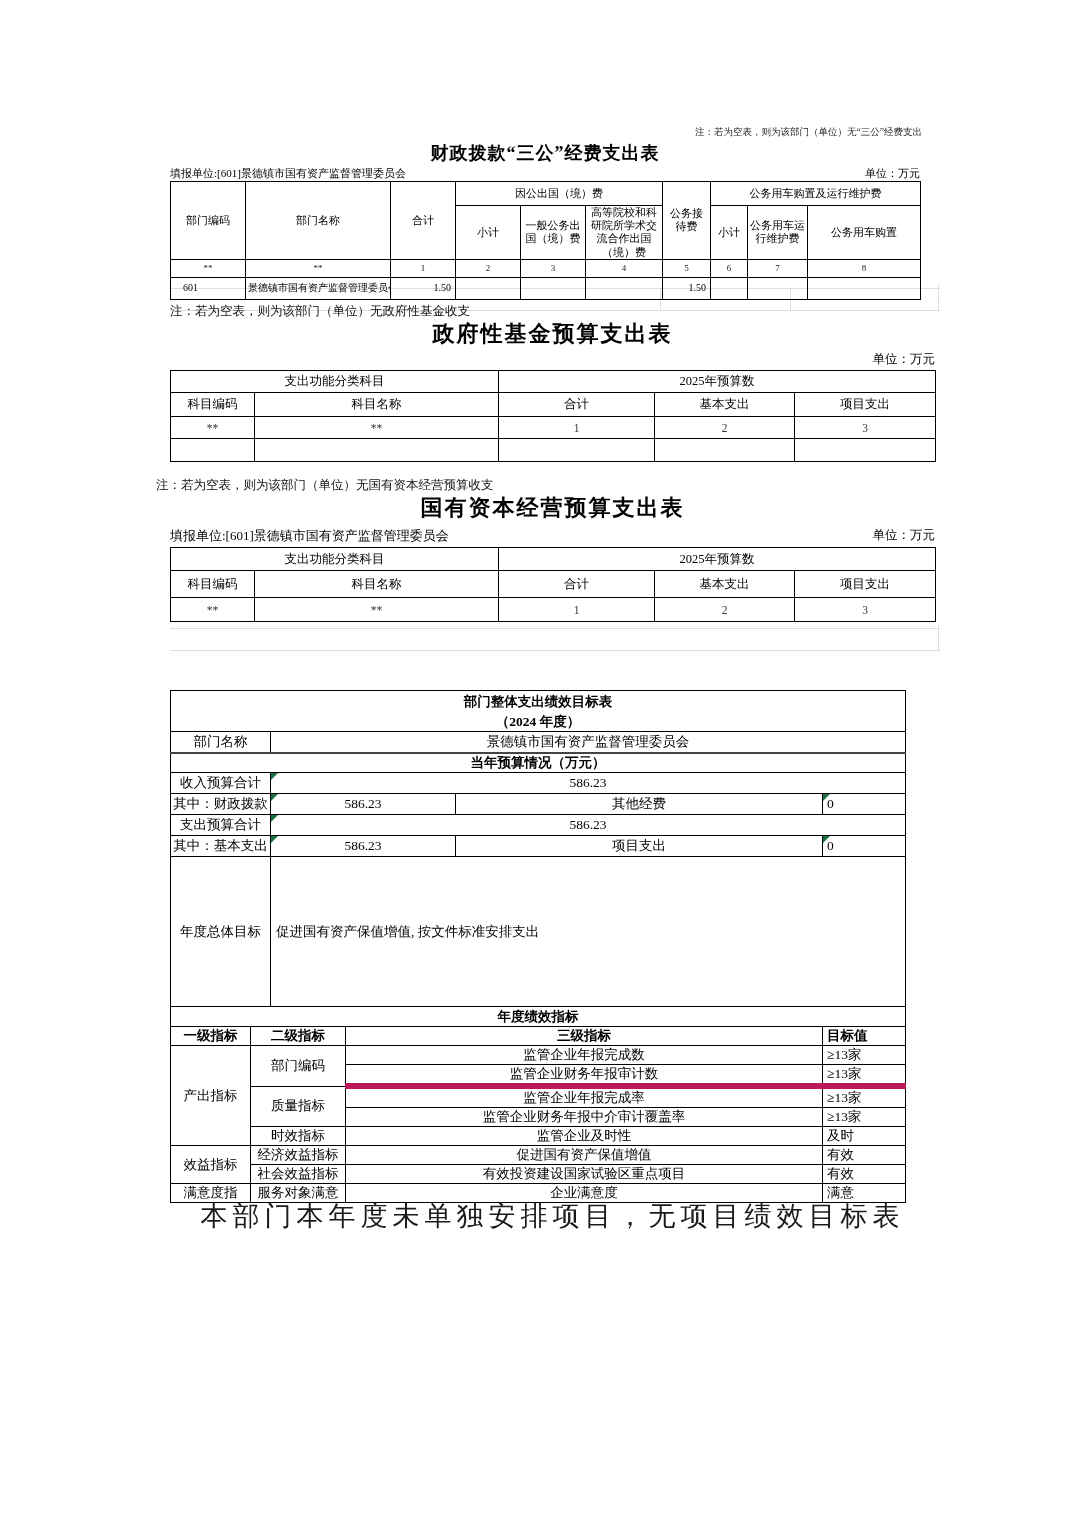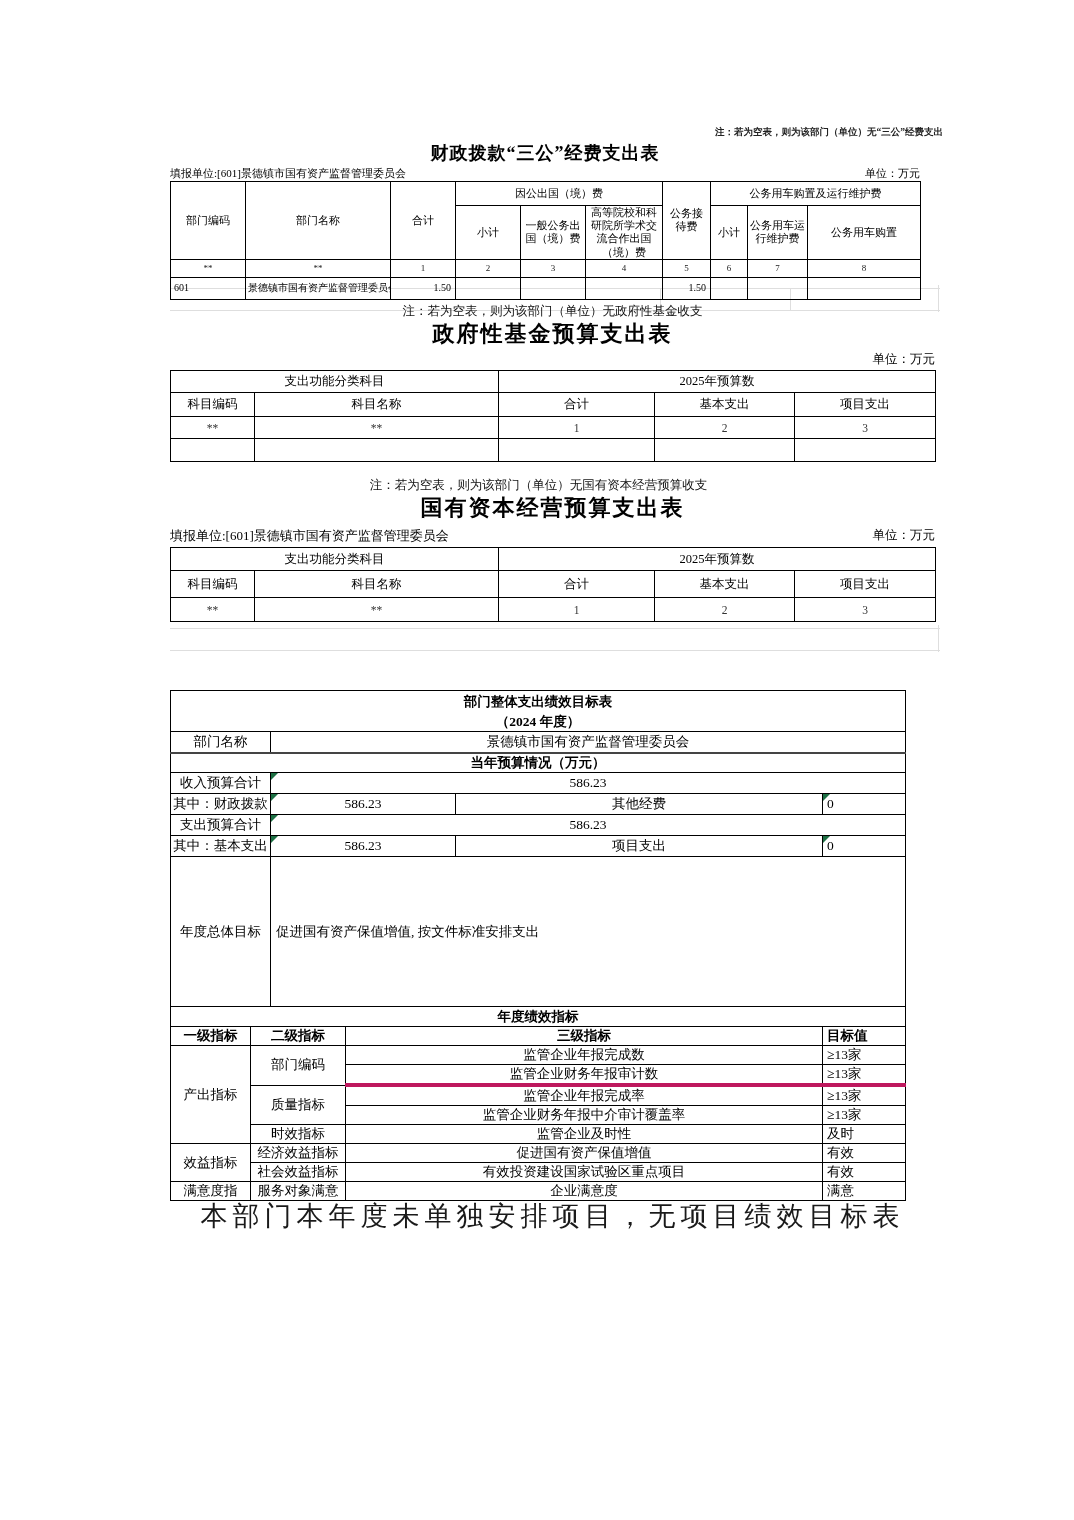--- a/index.html
+++ b/index.html
@@ -5,44 +5,44 @@
   html,body{margin:0;padding:0;}
   body{
     width:1074px;height:1520px;position:relative;background:#ffffff;
     font-family:"Liberation Serif","DejaVu Serif",serif;color:#000;
   }
   .abs{position:absolute;}
   table{border-collapse:collapse;table-layout:fixed;}
   td,th{border:1px solid #000;font-weight:normal;text-align:center;padding:0 2px;overflow:hidden;}
   
   .note-sm{font-size:9.5px;text-align:right;color:#222;}
-  .note-md{font-size:12.5px;text-align:center;color:#111;}
+  .note-md{font-size:12.5px;text-align:left;color:#111;}
   .tbl-title-sm{font-size:18px;font-weight:bold;text-align:center;letter-spacing:1px;}
   .tbl-title-lg{font-size:22px;font-weight:bold;text-align:center;letter-spacing:2px;}
   .meta{display:flex;justify-content:space-between;}
   .meta .left{font-size:11px;}
   .meta .right{font-size:11px;margin-left:36px;}
   .meta-lg .left{font-size:13px;}
   .meta-lg .right{font-size:12.5px;}
   
   .t1 td{font-size:11px;line-height:1.2;white-space:normal;}
   .t1 .num{font-size:9px;color:#222;}
   .t1 .data{font-size:10px;white-space:nowrap;}
-  .t1 .left-al{text-align:left;padding-left:3px;}
+  .t1 .left-al{text-align:left;padding-left:12px;}
   .t1 .right-al{text-align:right;padding-right:4px;}
   
   .t23 td{font-size:12.5px;white-space:nowrap;}
   .t23 .num{color:#333;font-size:11.5px;}
   
   .t4 td{font-size:13.5px;white-space:nowrap;position:relative;}
   .t4 .bold{font-weight:bold;}
   .t4 .no-bb{border-bottom:none;}
   .t4 .no-bt{border-top:none;}
   .t4 .thick-bb{border-bottom:2px solid #444;}
-  .t4 .gray-bb{border-bottom:4px solid #be185d;}
+  .t4 .gray-bb{border-bottom:6px solid #be185d;}
   .t4 .left-al{text-align:left;padding-left:4px;}
   .t4 .goal-cell{text-align:left;vertical-align:middle;padding-left:5px;font-size:13.5px;}
   .corner{position:absolute;top:0;left:0;width:0;height:0;
           border-top:7px solid #1d7044;border-right:7px solid transparent;}
   
   .footer-line{font-size:27px;letter-spacing:5px;text-align:center;color:#1a1a1a;}
   
   .gl{position:absolute;background:#dedede;}
 </style>
 </head>
@@ -50,21 +50,21 @@
 
 <div class="gl" style="left:170px;top:288px;width:770px;height:1px;"></div>
 <div class="gl" style="left:170px;top:310px;width:770px;height:1px;"></div>
 <div class="gl" style="left:660px;top:288px;width:1px;height:23px;"></div>
 <div class="gl" style="left:790px;top:288px;width:1px;height:23px;"></div>
 <div class="gl" style="left:938px;top:285px;width:1px;height:27px;"></div>
 <div class="gl" style="left:170px;top:628px;width:770px;height:1px;"></div>
 <div class="gl" style="left:170px;top:650px;width:770px;height:1px;"></div>
 <div class="gl" style="left:938px;top:625px;width:1px;height:27px;"></div>
 
-<div class="abs note-sm" style="left:178px;top:126px;width:765px;font-weight:bold;">注：若为空表，则为该部门（单位）无“三公”经费支出</div>
+<div class="abs note-sm" style="left:157px;top:126px;width:765px;">注：若为空表，则为该部门（单位）无“三公”经费支出</div>
 <div class="abs tbl-title-sm" style="left:170px;top:141px;width:750px;">财政拨款“三公”经费支出表</div>
 <div class="abs meta" style="left:170px;top:166px;width:750px;">
   <span class="left">填报单位:[601]景德镇市国有资产监督管理委员会</span>
   <span class="right">单位：万元</span>
 </div>
 
 <table class="abs t1" style="left:170px;top:181px;width:750px;">
   <colgroup>
     <col style="width:75px">
       <col style="width:145px">

